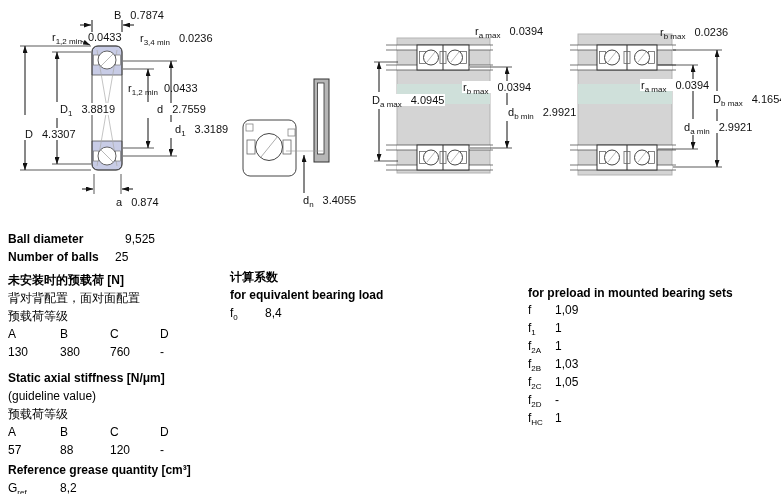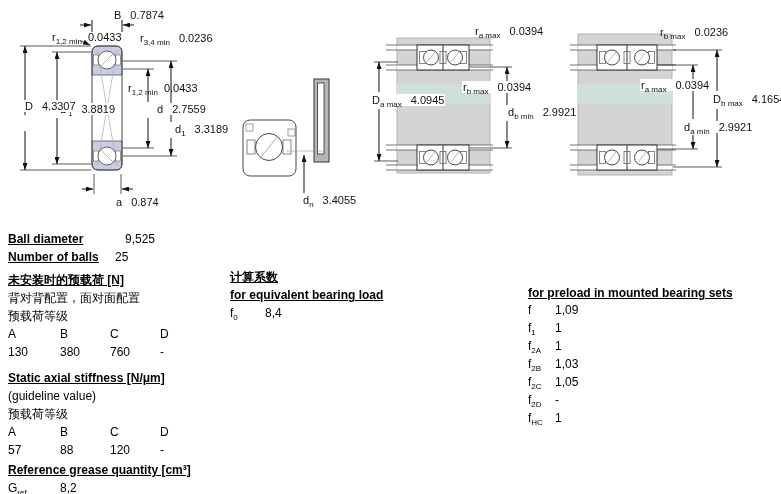--- a/index.html
+++ b/index.html
@@ -8,21 +8,21 @@
   svg{position:absolute;left:0;top:0;}
   
   .dim{position:absolute;font-size:11px;line-height:12px;white-space:nowrap;color:#111;margin-left:16px;}
   .dim sub{font-size:8px;line-height:0;}
   .dim .v{margin-left:9px;}
   .wbg{background:#fff;padding:0 1px;}
   
   .col{position:absolute;font-size:12px;}
   .row{position:relative;height:18px;line-height:18px;}
   .row.sp5{margin-top:5px;} .row.sp4{margin-top:8px;} .row.sp2{margin-top:2px;}
-  .b{font-weight:bold;text-decoration:underline;}
+  .b{font-weight:bold;}
   .val{position:absolute;top:0;}
   .c0{left:0;} .c1{left:52px;} .c2{left:102px;} .c3{left:152px;}
   .fval{position:absolute;left:27px;top:0;}
   sub.s{font-size:8px;line-height:0;}
   .title15{height:15px;line-height:15px;}
 </style>
 </head>
 <body>
 
 <div class="page">
@@ -198,21 +198,21 @@
         <line x1="693" y1="119" x2="693" y2="65" marker-end="url(#arr)"></line>
         <line x1="693" y1="135" x2="693" y2="149" marker-end="url(#arr)"></line>
       </g>
     </g>
   </svg>
 
   <div class="dim" style="left:98px;top:9px"><span>B</span><sub></sub><span class="v">0.7874</span></div>
   <div class="dim" style="left:36px;top:31px"><span>r</span><sub>1,2 min</sub><span class="v" style="margin-left:6px">0.0433</span></div>
   <div class="dim" style="left:124px;top:32px"><span>r</span><sub>3,4 min</sub><span class="v">0.0236</span></div>
   <div class="dim wbg" style="left:43px;top:103px"><span>D</span><sub>1</sub><span class="v">3.8819</span></div>
-  <div class="dim wbg" style="left:8px;top:100px"><span>D</span><sub></sub><span class="v">4.3307</span></div>
+  <div class="dim wbg" style="left:8px;top:128px"><span>D</span><sub></sub><span class="v">4.3307</span></div>
   <div class="dim" style="left:112px;top:82px"><span>r</span><sub>1,2 min</sub><span class="v" style="margin-left:6px">0.0433</span></div>
   <div class="dim wbg" style="left:140px;top:103px"><span>d</span><sub></sub><span class="v">2.7559</span></div>
   <div class="dim wbg" style="left:158px;top:123px"><span>d</span><sub>1</sub><span class="v">3.3189</span></div>
   <div class="dim" style="left:100px;top:196px"><span>a</span><sub></sub><span class="v">0.874</span></div>
   <div class="dim" style="left:287px;top:194px"><span>d</span><sub>n</sub><span class="v">3.4055</span></div>
   <div class="dim" style="left:459px;top:25px"><span>r</span><sub>a max</sub><span class="v">0.0394</span></div>
   <div class="dim wbg" style="left:355px;top:94px"><span>D</span><sub>a max</sub><span class="v">4.0945</span></div>
   <div class="dim wbg" style="left:446px;top:81px"><span>r</span><sub>b max</sub><span class="v">0.0394</span></div>
   <div class="dim wbg" style="left:491px;top:106px"><span>d</span><sub>b min</sub><span class="v">2.9921</span></div>
   <div class="dim" style="left:644px;top:26px"><span>r</span><sub>b max</sub><span class="v">0.0236</span></div>

